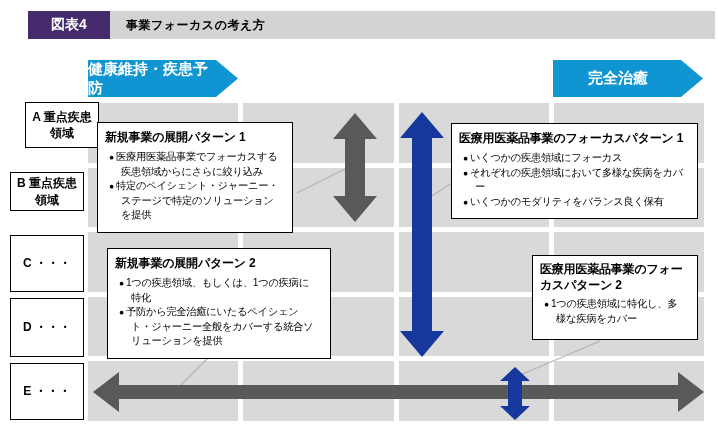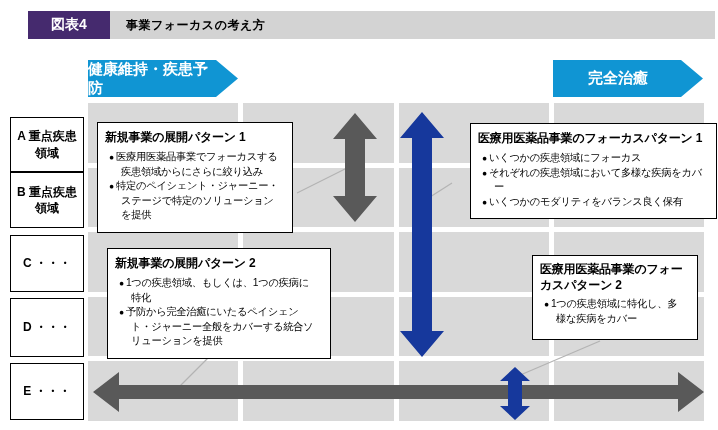--- a/index.html
+++ b/index.html
@@ -22,36 +22,36 @@
 
   
   .grid{position:absolute;left:88px;top:103px;width:616px;height:318px;display:grid;
     grid-template-columns:repeat(4,1fr);grid-template-rows:repeat(5,1fr);gap:5px;}
   .cell{background:#d9d9d9;}
 
   
   .row-label{position:absolute;left:10px;width:74px;background:#fff;border:1.5px solid #000;
     box-sizing:border-box;display:flex;align-items:center;justify-content:center;text-align:center;
     font-size:12px;font-weight:600;color:#000;white-space:pre-line;line-height:1.35;}
-  .rl0{top:117px;height:55px;}
-  .rl1{top:172px;height:56px;}
+  .rl0{top:102px;height:46px;margin-left:15px;}
+  .rl1{top:172px;height:39px;}
   .rl2{top:235px;height:57px;}
   .rl3{top:298px;height:59px;}
   .rl4{top:363px;height:57px;}
 
   
   .callout{position:absolute;background:#fff;border:1.5px solid #000;box-sizing:border-box;
     padding:6px 8px 5px 7px;color:#000;}
   .callout h3{margin:0 0 4px 0;font-size:12px;font-weight:bold;letter-spacing:-.2px;white-space:nowrap;}
   .callout ul{margin:4px;padding:0;list-style:none;}
   .callout li{font-size:10.3px;line-height:1.42;letter-spacing:-.3px;
     padding-left:12px;text-indent:-12px;}
   .callout li::before{content:"● ";font-size:8.5px;}
   .b-nb1{left:97px;top:122px;width:196px;min-height:98px;}
-  .b-pf1{left:470px;top:123px;width:247px;min-height:82px;}
+  .b-pf1{left:451px;top:123px;width:247px;min-height:82px;}
   .b-nb2{left:107px;top:248px;width:224px;min-height:97px;}
   .b-pf2{left:532px;top:255px;width:166px;min-height:85px;}
   .b-pf2 h3{white-space:normal;line-height:1.3;}
 
   .arrow-layer{position:absolute;left:0;top:0;width:718px;height:430px;pointer-events:none;}
 </style>
 </head>
 <body>
 
 <div id="stage">

